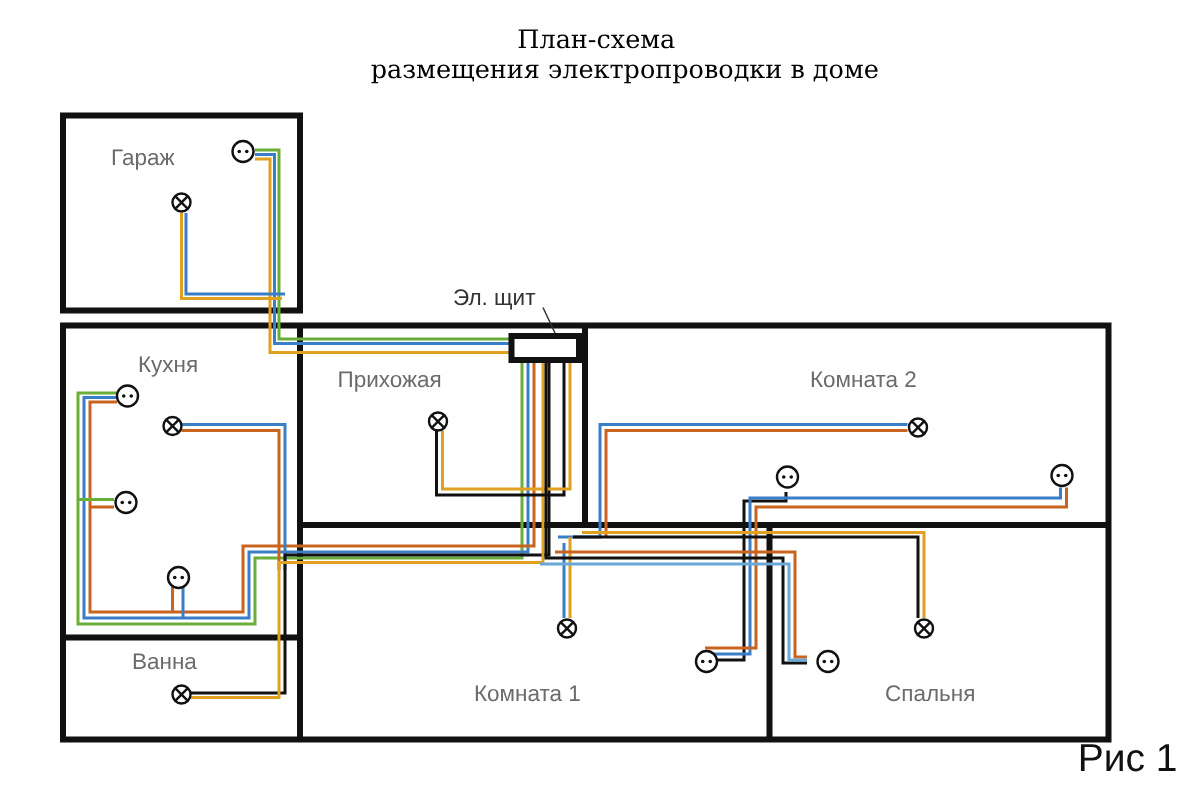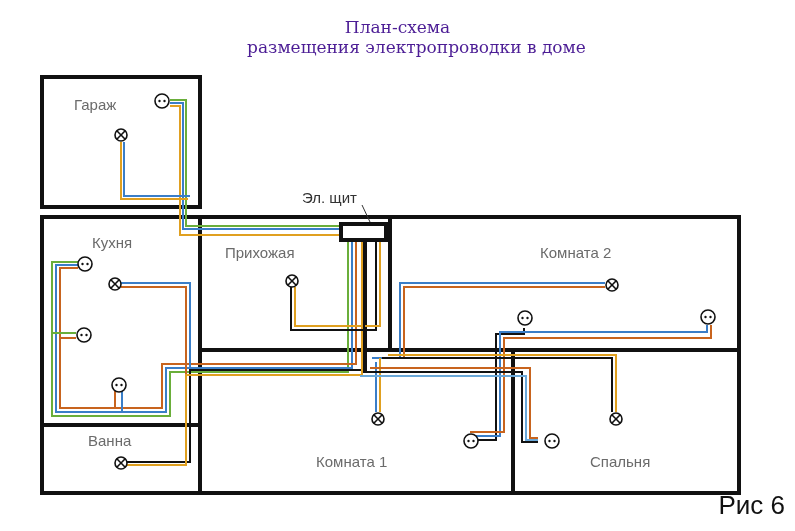--- a/index.html
+++ b/index.html
@@ -1,17 +1,17 @@
 <!DOCTYPE html>
 <html><head>
 <meta charset="utf-8">
 <style>
   html,body{margin:0;padding:0;background:#fff;}
   body{width:795px;height:531px;position:relative;overflow:hidden;}
-  .title{position:absolute;left:0;width:795px;text-align:center;font-family:"DejaVu Serif","Liberation Serif",serif;color:#4c1d95;}
+  .title{position:absolute;left:0;width:795px;text-align:center;font-family:"DejaVu Serif","Liberation Serif",serif;color:#000000;}
   .t1{top:17px;font-size:17px;}
   .t2{top:37px;font-size:17px;margin-left:19px;}
   svg{position:absolute;left:0;top:0;}
   .room-label{font-family:"Liberation Sans",sans-serif;font-size:15px;fill:#6b6b6b;}
   .panel-label{font-family:"Liberation Sans",sans-serif;font-size:15px;fill:#333;}
   .fig{position:absolute;right:10px;top:490px;font-family:"Liberation Sans",sans-serif;font-size:26px;color:#111;}
 </style>
 </head>
 <body>
 
@@ -108,13 +108,13 @@
 
   <text class="room-label" x="74" y="110">Гараж</text>
   <text class="room-label" x="92" y="248">Кухня</text>
   <text class="room-label" x="225" y="258">Прихожая</text>
   <text class="room-label" x="540" y="258">Комната 2</text>
   <text class="room-label" x="88" y="446">Ванна</text>
   <text class="room-label" x="316" y="467">Комната 1</text>
   <text class="room-label" x="590" y="467">Спальня</text>
 </svg>
 
-<div class="fig">Рис 6</div>
+<div class="fig">Рис 1</div>
 
 </body></html>

